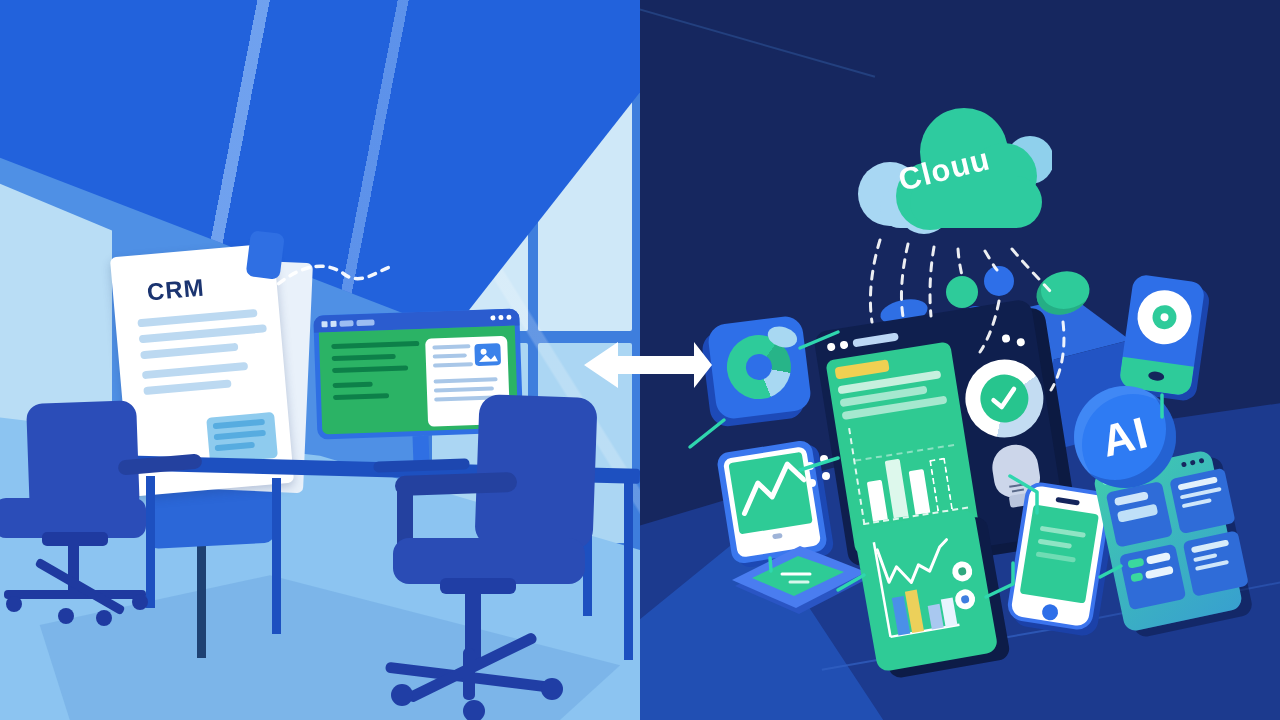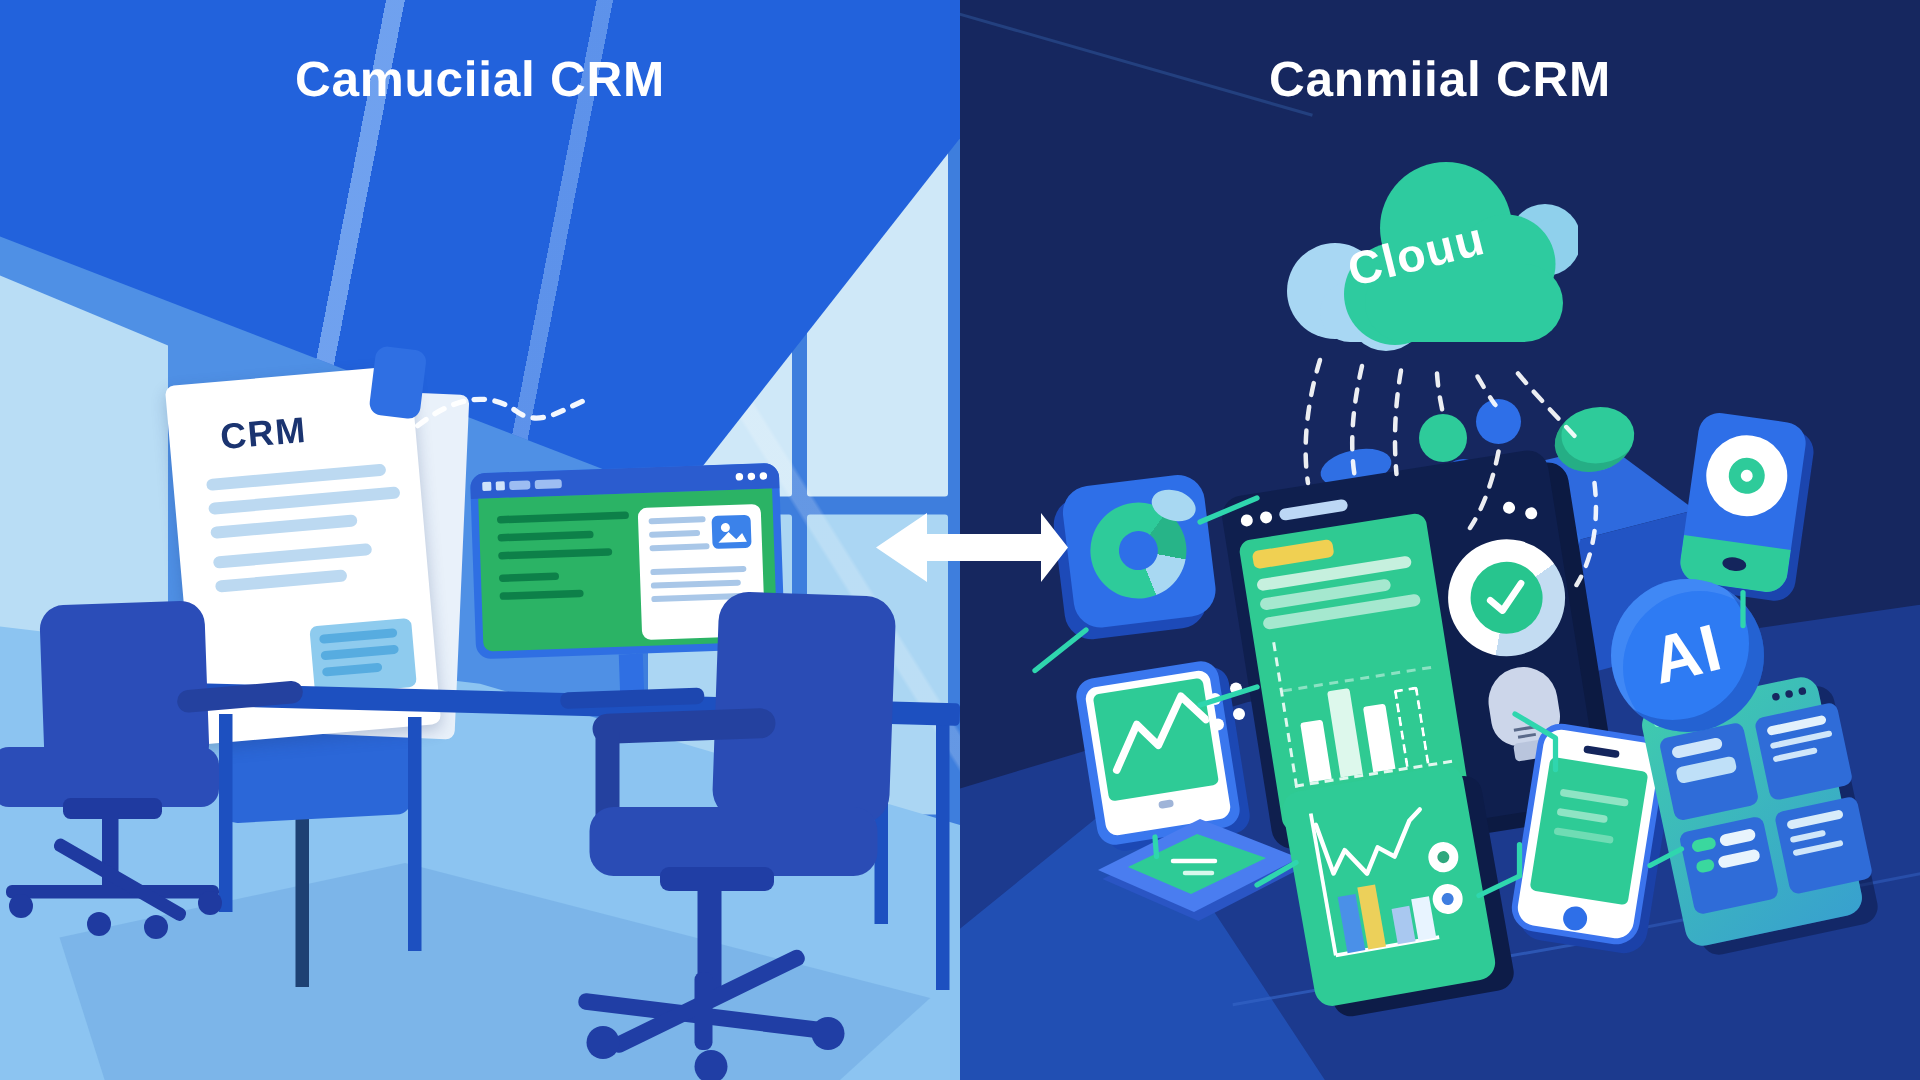--- a/index.html
+++ b/index.html
@@ -147,21 +147,20 @@
       <div class="chair-part" style="left:95px;top:182px;width:76px;height:16px;background:#203ea5;border-radius:6px;"></div>
       <div class="chair-part" style="left:120px;top:194px;width:16px;height:70px;background:#203ea5;"></div>
       <div class="chair-part" style="left:40px;top:276px;width:172px;height:11px;background:#203ea5;border-radius:5px;transform:rotate(7deg);"></div>
       <div class="chair-part" style="left:56px;top:266px;width:142px;height:11px;background:#203ea5;border-radius:5px;transform:rotate(-26deg);"></div>
       <div class="chair-part" style="left:118px;top:252px;width:12px;height:52px;background:#203ea5;border-radius:5px;"></div>
       <div class="chair-part rnd" style="left:46px;top:288px;width:22px;height:22px;background:#203ea5;"></div>
       <div class="chair-part rnd" style="left:118px;top:304px;width:22px;height:22px;background:#203ea5;"></div>
       <div class="chair-part rnd" style="left:196px;top:282px;width:22px;height:22px;background:#203ea5;"></div>
     </div>
 
-    <div class="title">Camuciial CRM</div>
   </div>
 
   <div class="half right">
     <div class="abs r-floor"></div>
     <div class="abs r-wedge"></div>
     <div class="abs" style="left:180px;top:648px;width:240px;height:2px;background:#3362c4;opacity:.7;transform:rotate(-10deg);"></div>
     <div class="abs" style="left:430px;top:600px;width:230px;height:2px;background:#3362c4;opacity:.5;transform:rotate(-11deg);"></div>
     <div class="abs" style="left:-20px;top:40px;width:260px;height:2px;background:#23407f;transform:rotate(16deg);"></div>
 
     <div class="abs" style="inset:0;background:#2e6ade;clip-path:polygon(195px 352px,432px 297px,490px 340px,257px 400px);"></div>
@@ -333,21 +332,20 @@
       <div style="position:absolute;left:0;right:0;bottom:0;height:30px;background:#2ecb9a;">
         <div style="width:16px;height:9px;background:#14255c;border-radius:50%;margin:10px auto 0;"></div>
       </div>
     </div>
 
     <div class="abs" style="left:434px;top:386px;width:102px;height:102px;border-radius:50%;background:#2e7bf3;display:flex;align-items:center;justify-content:center;
                 box-shadow:inset -10px -8px 0 rgba(18,52,150,.35), inset 8px 8px 0 rgba(130,180,255,.22);">
       <span style="color:#ffffff;font-size:44px;font-weight:bold;letter-spacing:1px;transform:rotate(-14deg);display:inline-block;">AI</span>
     </div>
 
-    <div class="title">Canmiial CRM</div>
   </div>
 
   <svg class="overlay" width="1280" height="720" viewBox="0 0 1280 720">
 
     <path d="M258,303 C292,266 322,258 344,274 C360,286 376,272 392,266" stroke="#ffffff" stroke-width="3.5" stroke-dasharray="7 7" fill="none" stroke-linecap="round" opacity=".95"></path>
 
     <g stroke="#ffffff" stroke-width="3" stroke-dasharray="8 8" fill="none" opacity=".92" stroke-linecap="round">
       <path d="M880,240 C872,266 868,296 872,322"></path>
       <path d="M908,244 C902,270 899,298 904,322"></path>
       <path d="M934,247 C930,270 929,294 931,316"></path>

